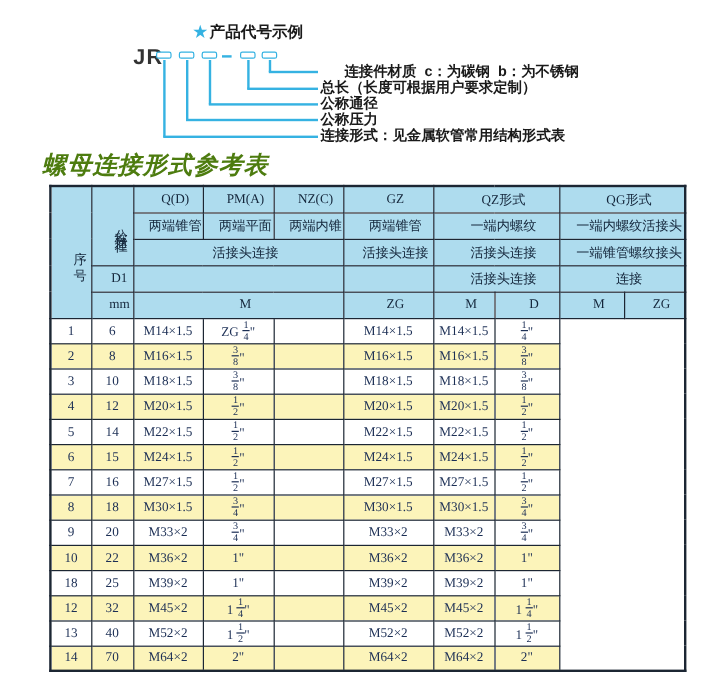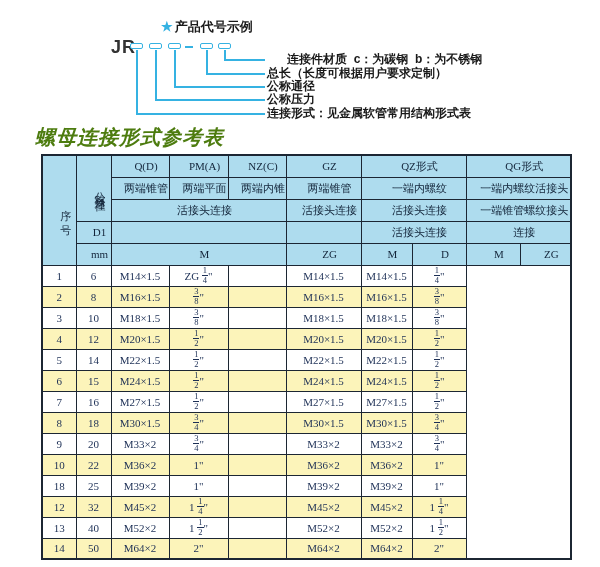--- a/index.html
+++ b/index.html
@@ -271,21 +271,21 @@
           <td>M52×2</td>
           <td>1 <span class="vf"><span class="vn">1</span><span class="vd">2</span></span>"</td>
           <td></td>
           <td>M52×2</td>
           <td>M52×2</td>
           <td>1 <span class="vf"><span class="vn">1</span><span class="vd">2</span></span>"</td>
         </tr>
 
         <tr>
           <td>14</td>
-          <td>50</td>
+          <td>70</td>
           <td>M64×2</td>
           <td>2"</td>
           <td></td>
           <td>M64×2</td>
           <td>M64×2</td>
           <td>2"</td>
         </tr>
 
     </tbody>
   </table>

